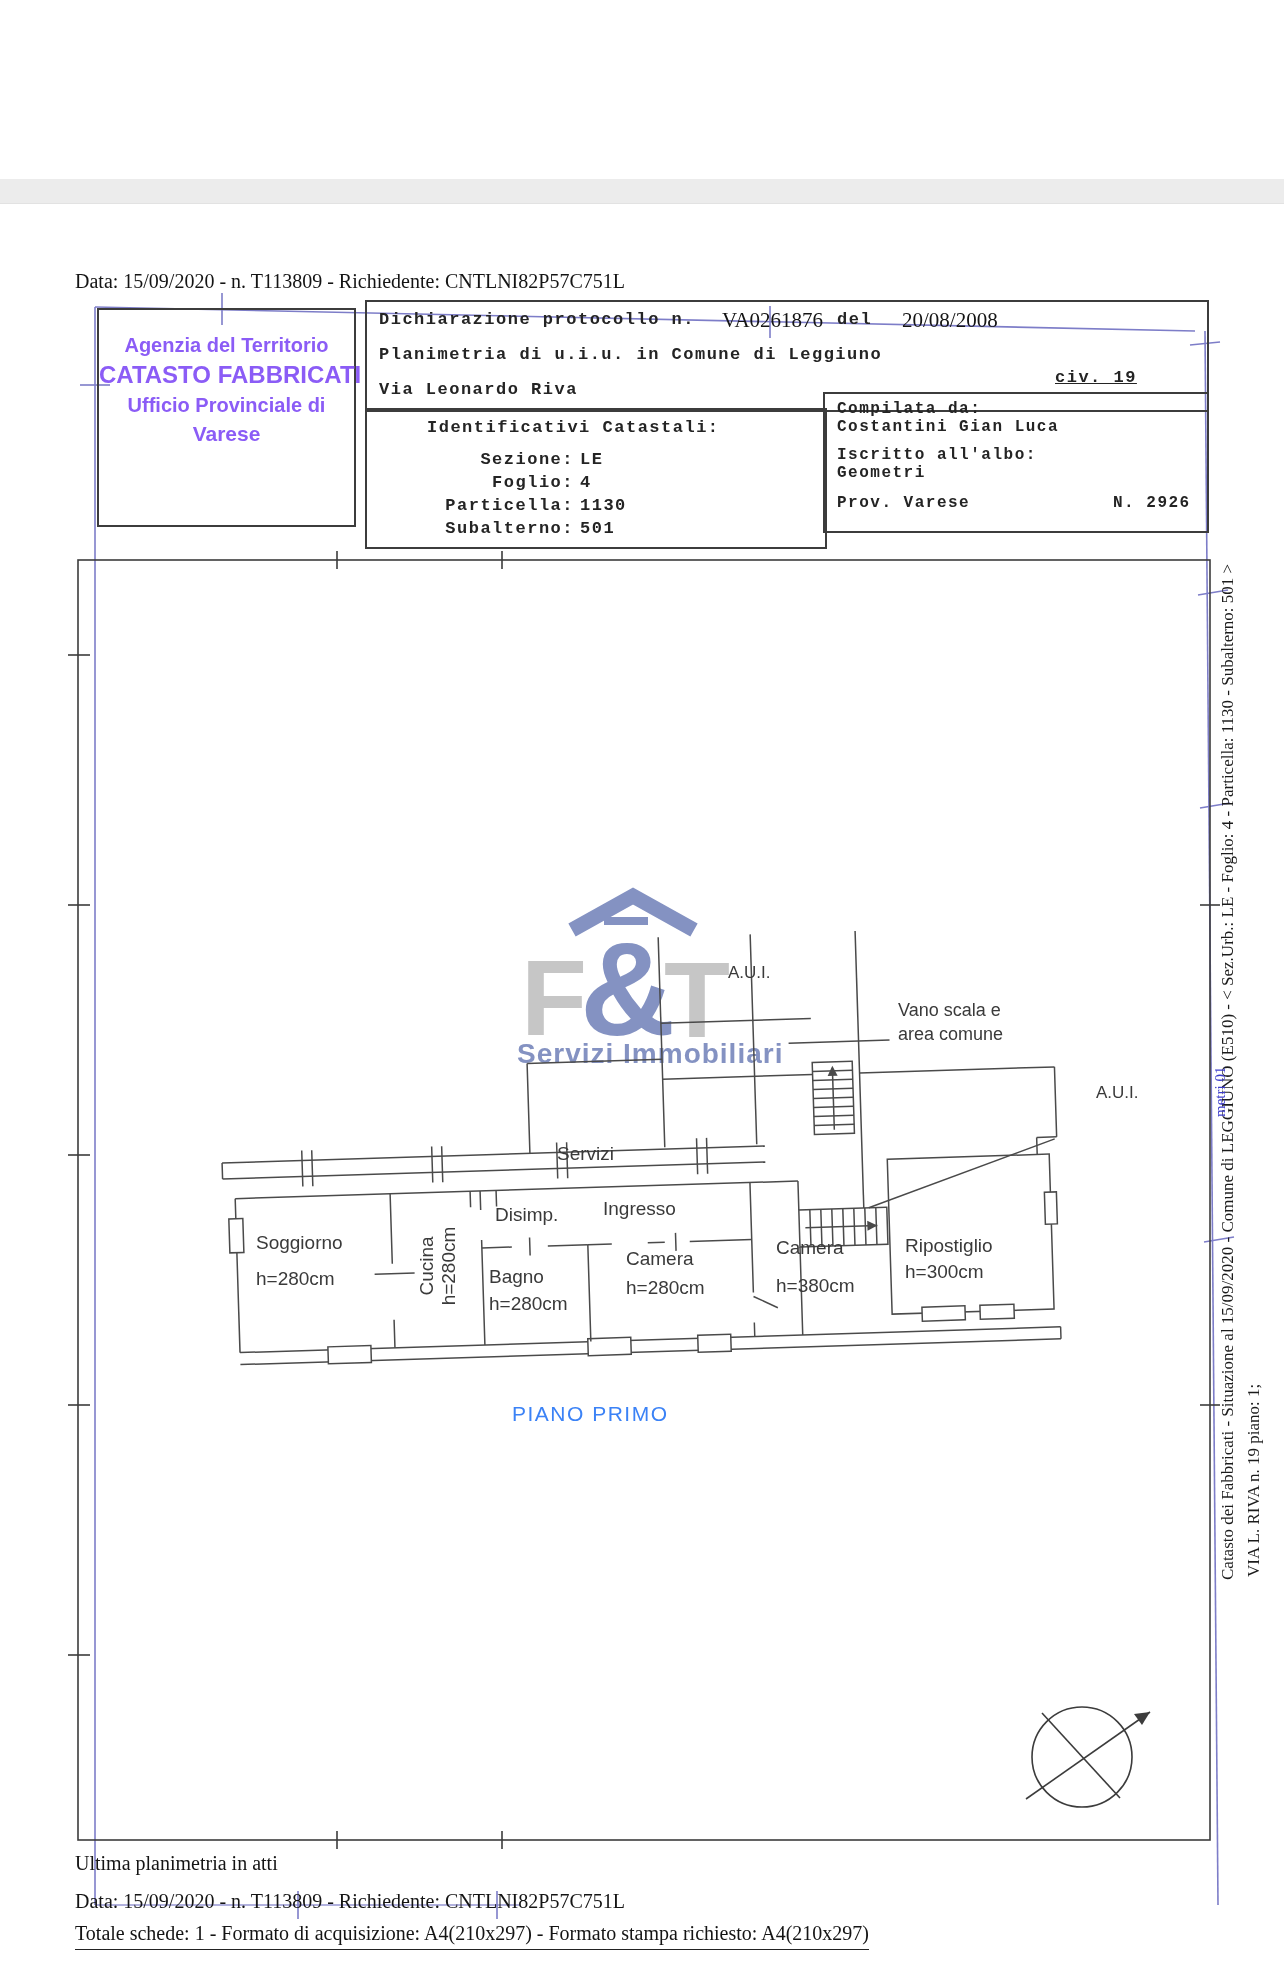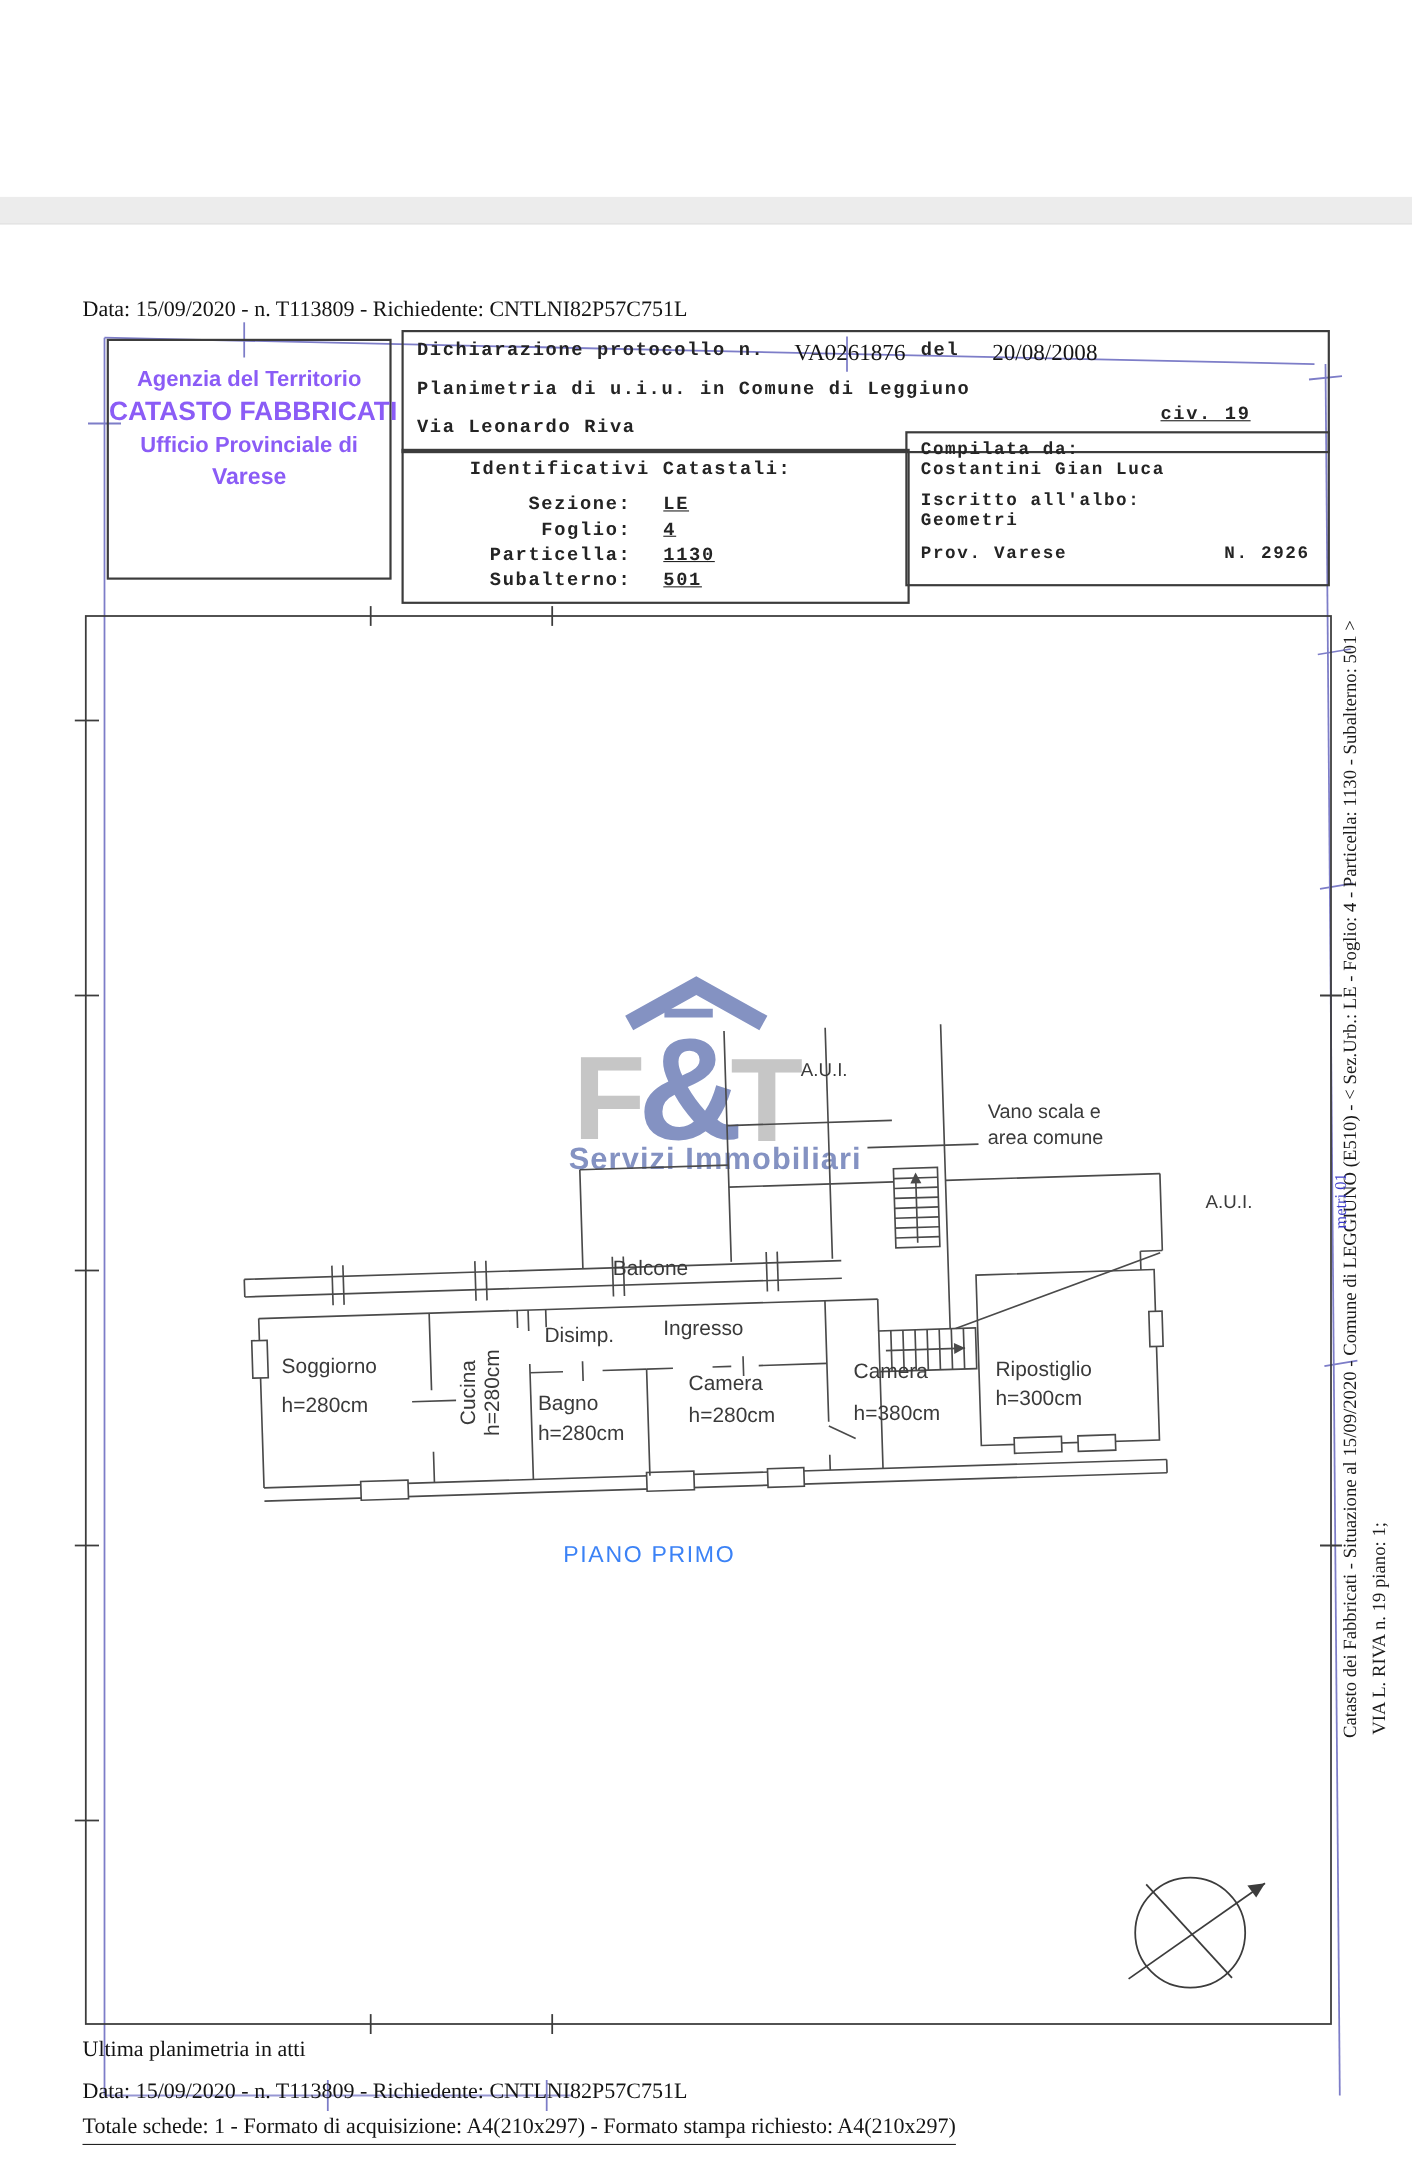--- a/index.html
+++ b/index.html
@@ -18,21 +18,21 @@
   .vert-room{position:absolute;left:392px;top:1242px;width:96px;height:48px;transform:rotate(-90deg);
              text-align:center;}
   .vtext{position:absolute;writing-mode:vertical-rl;transform:rotate(180deg);
          font-family:"Liberation Serif",serif;font-size:17px;color:#1b1b1b;white-space:nowrap;
          display:flex;align-items:center;}
   .vblue{color:#3c3ccc;font-size:15px;}
   .wm-letter{position:absolute;font-family:"Liberation Sans",sans-serif;font-weight:bold;line-height:1;}
   .footer-line{position:absolute;font-family:"Liberation Serif",serif;font-size:20px;color:#141414;white-space:nowrap;}
   .idrow{position:absolute;display:flex;width:430px;}
   .idrow .lab{width:195px;text-align:right;}
-  .idrow .val{margin-left:29px;text-decoration:underline;}
+  .idrow .val{margin-left:6px;}
   svg{position:absolute;left:0;top:0;}
 </style>
 </head>
 <body>
 
 <div class="page">
 
   <div class="gray-strip"></div>
 
   <div>
@@ -234,21 +234,21 @@
 
   <div class="box" style="left:823px;top:392px;width:382px;height:137px;">
     <span class="mono mono-sm" style="position:absolute;left:12px;top:6px;">Compilata da:</span>
     <span class="mono mono-sm" style="position:absolute;left:12px;top:24px;">Costantini Gian Luca</span>
     <span class="mono mono-sm" style="position:absolute;left:12px;top:52px;">Iscritto all'albo:</span>
     <span class="mono mono-sm" style="position:absolute;left:12px;top:70px;">Geometri</span>
     <span class="mono mono-sm" style="position:absolute;left:12px;top:100px;">Prov. Varese</span>
     <span class="mono mono-sm" style="position:absolute;left:288px;top:100px;">N. 2926</span>
   </div>
 
-  <div class="roomlbl" style="left:557px;top:1143px;">Balcone</div>
+  <div class="roomlbl" style="left:557px;top:1143px;">Servizi</div>
   <div class="roomlbl" style="left:256px;top:1232px;">
     <span class="ln">Soggiorno</span>
     <span class="ln" style="margin-top:14px;">h=280cm</span>
   </div>
   <div class="roomlbl vert-room">
     <span class="ln">Cucina</span>
     <span class="ln">h=280cm</span>
   </div>
   <div class="roomlbl" style="left:495px;top:1204px;">Disimp.</div>
   <div class="roomlbl" style="left:489px;top:1266px;">

